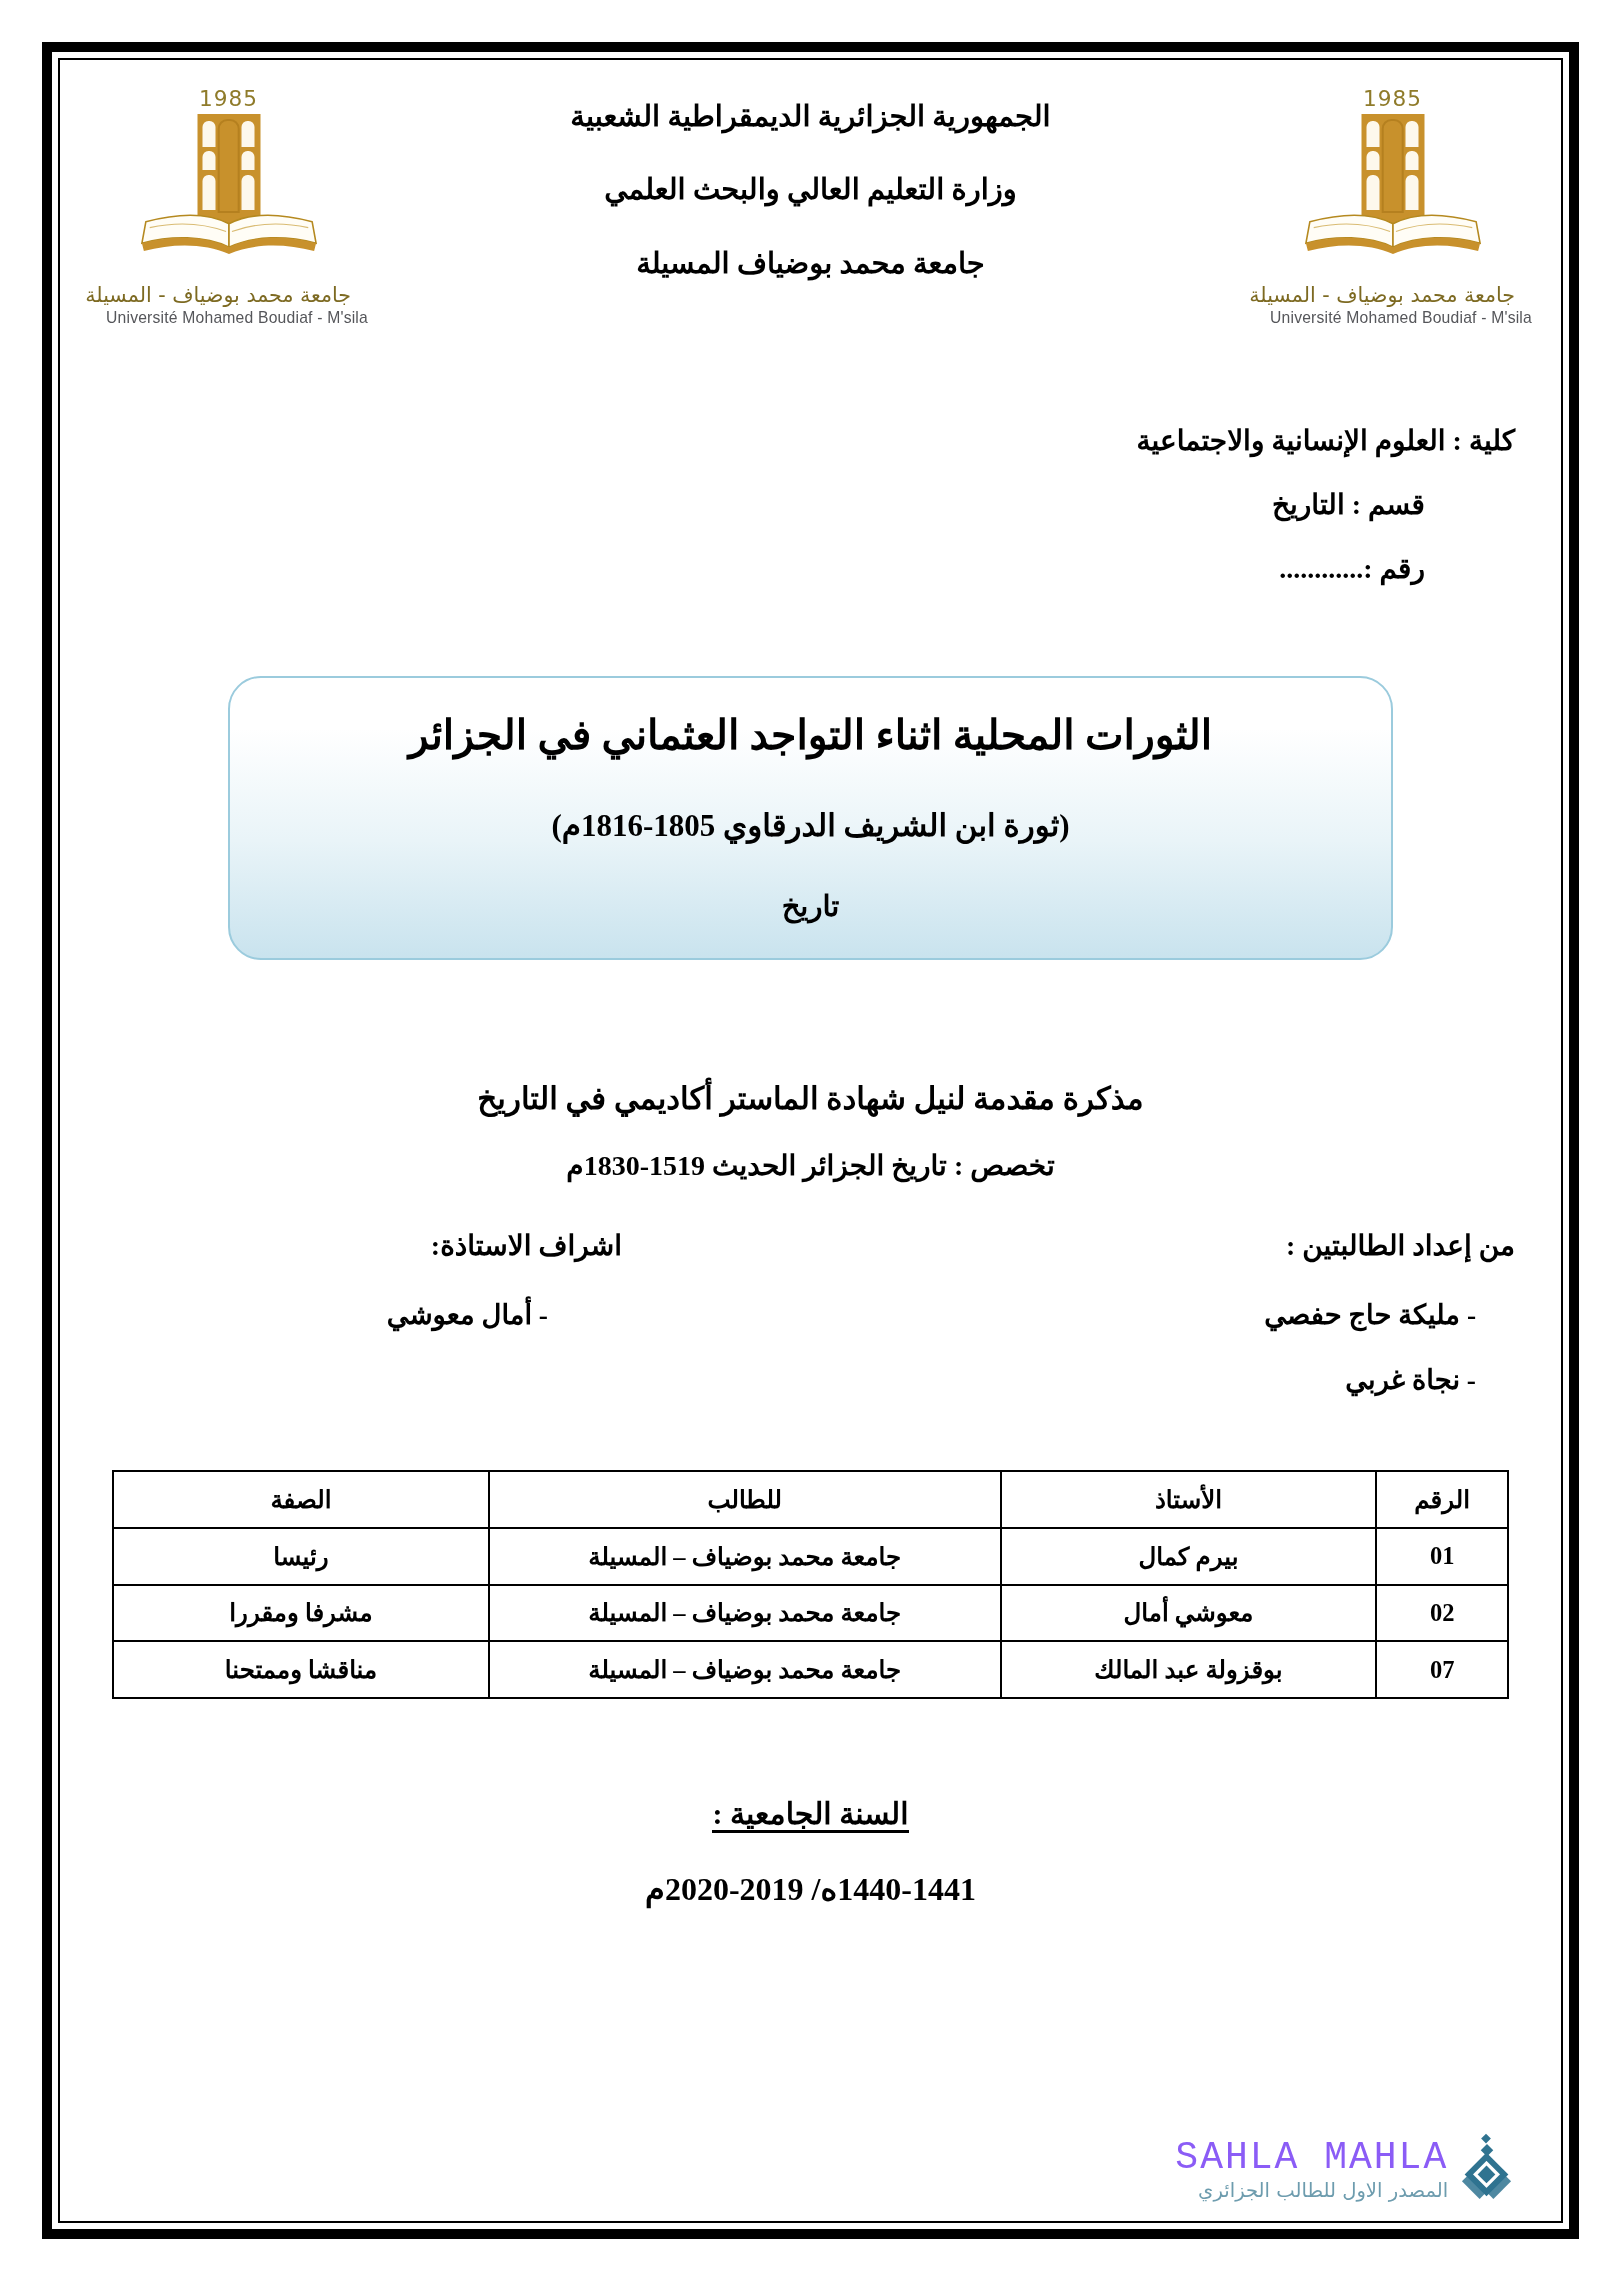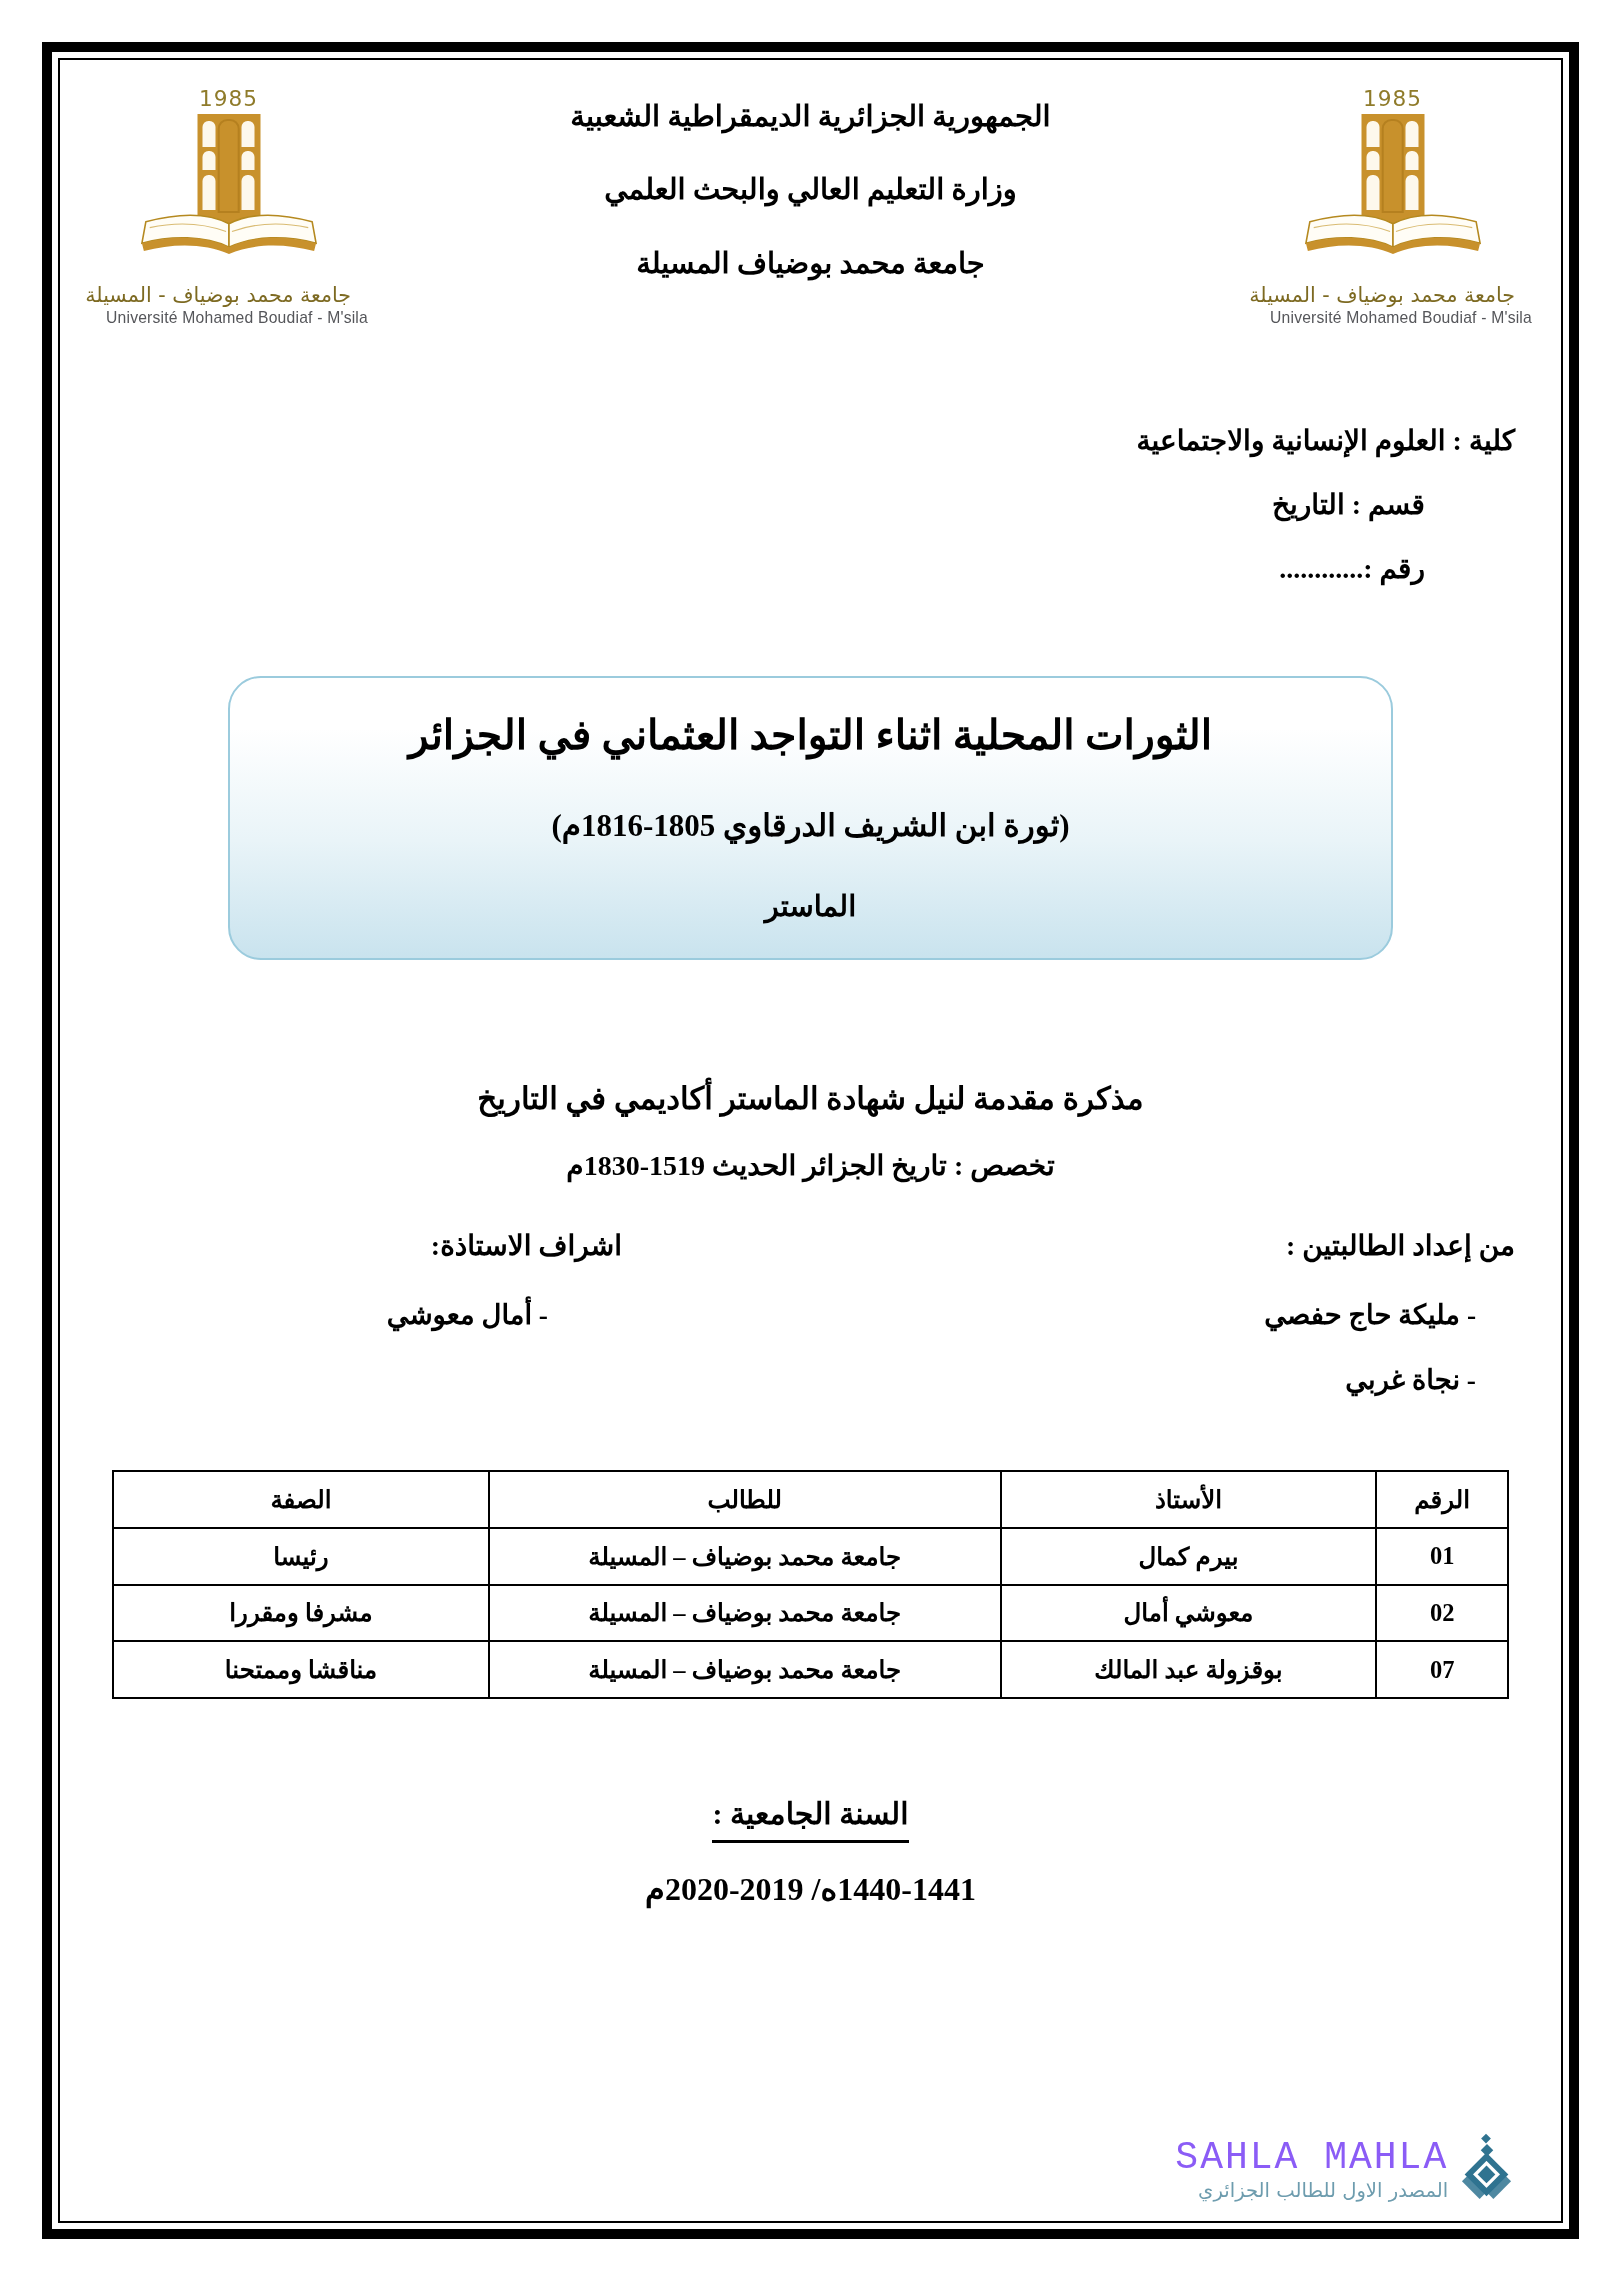--- a/index.html
+++ b/index.html
@@ -267,21 +267,21 @@
     position: absolute;
     left: 0; right: 0;
     top: 1737px;
     text-align: center;
     direction: rtl;
     font-size: 30px;
     font-weight: bold;
   }
   .year-head span {
     border-bottom: 3.9px solid #000;
-    padding-bottom: 10px;
+    padding-bottom: 0;
   }
   .year-value {
     position: absolute;
     left: 0; right: 0;
     top: 1811px;
     text-align: center;
     direction: rtl;
     font-size: 32px;
     font-weight: bold;
   }
@@ -378,21 +378,21 @@
 
     <div class="meta-block">
       <div class="meta-line">كلية :  العلوم الإنسانية والاجتماعية</div>
       <div class="meta-line meta-indent">قسم : التاريخ</div>
       <div class="meta-line meta-indent">رقم :............</div>
     </div>
 
     <div class="title-box">
       <div class="title-main">الثورات المحلية اثناء التواجد العثماني في الجزائر</div>
       <div class="title-sub">(ثورة ابن الشريف الدرقاوي 1805-1816م)</div>
-      <div class="title-model">الماستر</div>
+      <div class="title-model">تاريخ</div>
     </div>
 
     <div class="degree-line degree-1">مذكرة مقدمة لنيل شهادة الماستر أكاديمي في التاريخ</div>
     <div class="degree-line degree-2">تخصص : تاريخ الجزائر الحديث 1519-1830م</div>
 
     <div class="authors">
       <div class="people-head">من إعداد الطالبتين :</div>
       <div class="people-item">- مليكة حاج حفصي</div>
       <div class="people-item">- نجاة غربي</div>
     </div>

